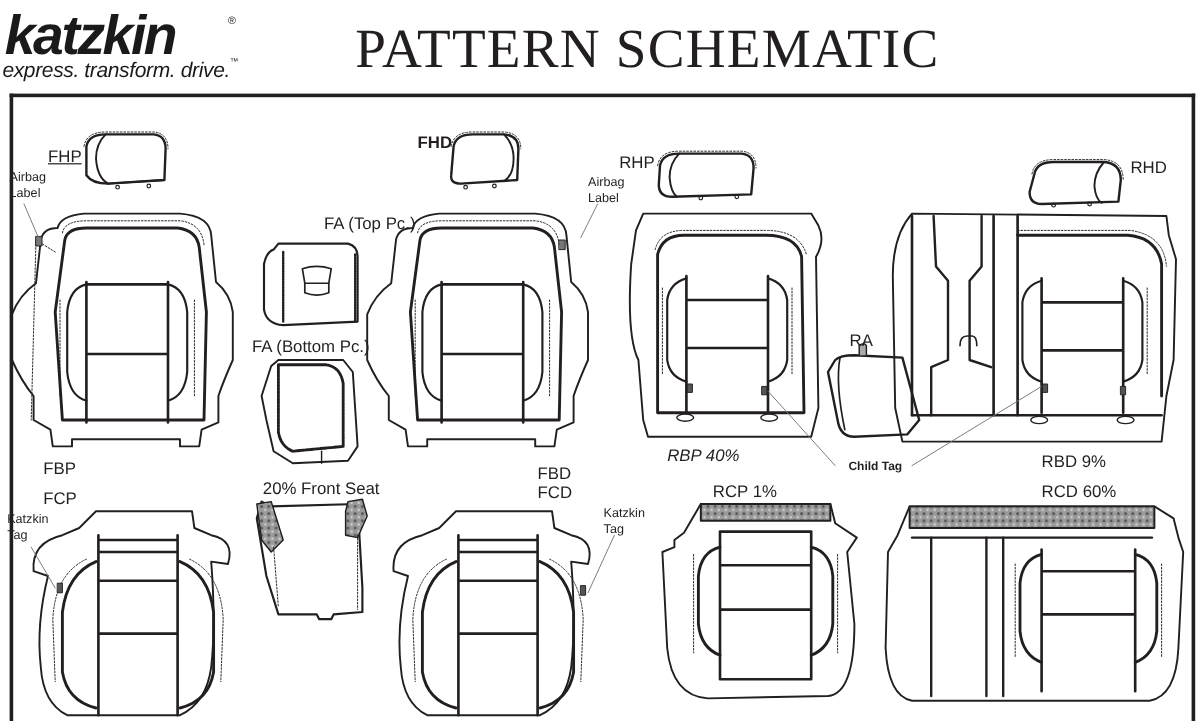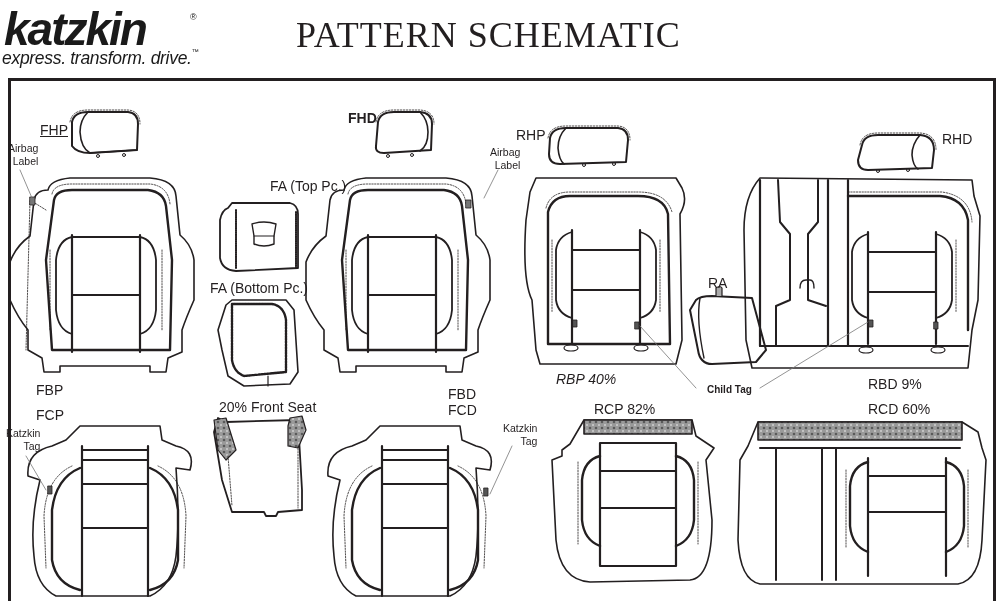--- a/index.html
+++ b/index.html
@@ -2,24 +2,24 @@
 <html><head>
 <meta charset="utf-8">
 <style>
   html, body { margin: 0; padding: 0; background: #ffffff; }
   body { width: 1000px; height: 601px; position: relative; overflow: hidden; font-family: "Liberation Sans", sans-serif; color: #231f20; }
   .logo { position: absolute; left: 4px; top: 6px; }
   .logo-word { font-family: "Liberation Sans", sans-serif; font-weight: 900; font-style: italic; font-size: 46px; letter-spacing: -2px; line-height: 46px; color: #1a1a1a; }
   .logo-reg { position: absolute; left: 190px; top: 12px; font-size: 9px; color: #1a1a1a; }
   .logo-tag { position: absolute; left: 2px; top: 48px; font-size: 17.5px; font-style: italic; white-space: nowrap; letter-spacing: -0.3px; color: #1a1a1a; }
   .logo-tm { font-size: 7px; vertical-align: top; }
-  .title { position: absolute; left: 296px; top: 14px; font-family: "Liberation Serif", serif; font-size: 36px; letter-spacing: 1px; color: #231f20; white-space: nowrap; }
+  .title { position: absolute; left: 296px; top: 14px; font-family: "Liberation Serif", serif; font-size: 46px; letter-spacing: 1px; color: #231f20; white-space: nowrap; }
   .frame { position: absolute; left: 8px; top: 78px; width: 988px; height: 530px; border-top: 3px solid #231f20; border-left: 3px solid #231f20; border-right: 3px solid #231f20; box-sizing: border-box; }
   .label { position: absolute; font-size: 14px; color: #231f20; white-space: nowrap; }
-  .label-sm { position: absolute; font-size: 10.5px; color: #231f20; text-align: right; line-height: 13px; white-space: nowrap; }
+  .label-sm { position: absolute; font-size: 10.5px; color: #231f20; text-align: left; line-height: 13px; white-space: nowrap; }
   .label-bold { position: absolute; font-size: 10px; font-weight: bold; color: #231f20; white-space: nowrap; }
   svg.art { position: absolute; left: 0; top: 0; }
 </style>
 </head>
 <body>
 
 <div class="logo">
   <div class="logo-word">katzkin</div>
 </div>
 <div class="logo-reg">®</div>
@@ -207,21 +207,21 @@
 <div class="label" style="left:942px; top:131px;">RHD</div>
 <div class="label" style="left:226px; top:178px;margin-left:44px;">FA (Top Pc.)</div>
 <div class="label" style="left:210px; top:280px;">FA (Bottom Pc.)</div>
 <div class="label" style="left:36px; top:382px;">FBP</div>
 <div class="label" style="left:36px; top:407px;">FCP</div>
 <div class="label" style="left:448px; top:386px;">FBD</div>
 <div class="label" style="left:448px; top:402px;">FCD</div>
 <div class="label" style="left:708px; top:275px;">RA</div>
 <div class="label" style="left:556px; top:371px;font-style:italic;">RBP 40%</div>
 <div class="label" style="left:868px; top:376px;">RBD 9%</div>
-<div class="label" style="left:594px; top:401px;">RCP 82%</div>
+<div class="label" style="left:594px; top:401px;">RCP 1%</div>
 <div class="label" style="left:868px; top:401px;">RCD 60%</div>
 <div class="label" style="left:219px; top:399px;">20% Front Seat</div>
 
 <div class="label-sm" style="left:8px; top:142px;">
   <div>Airbag</div>
   <div>Label</div>
 </div>
 <div class="label-sm" style="left:490px; top:146px;">
   <div>Airbag</div>
   <div>Label</div>

